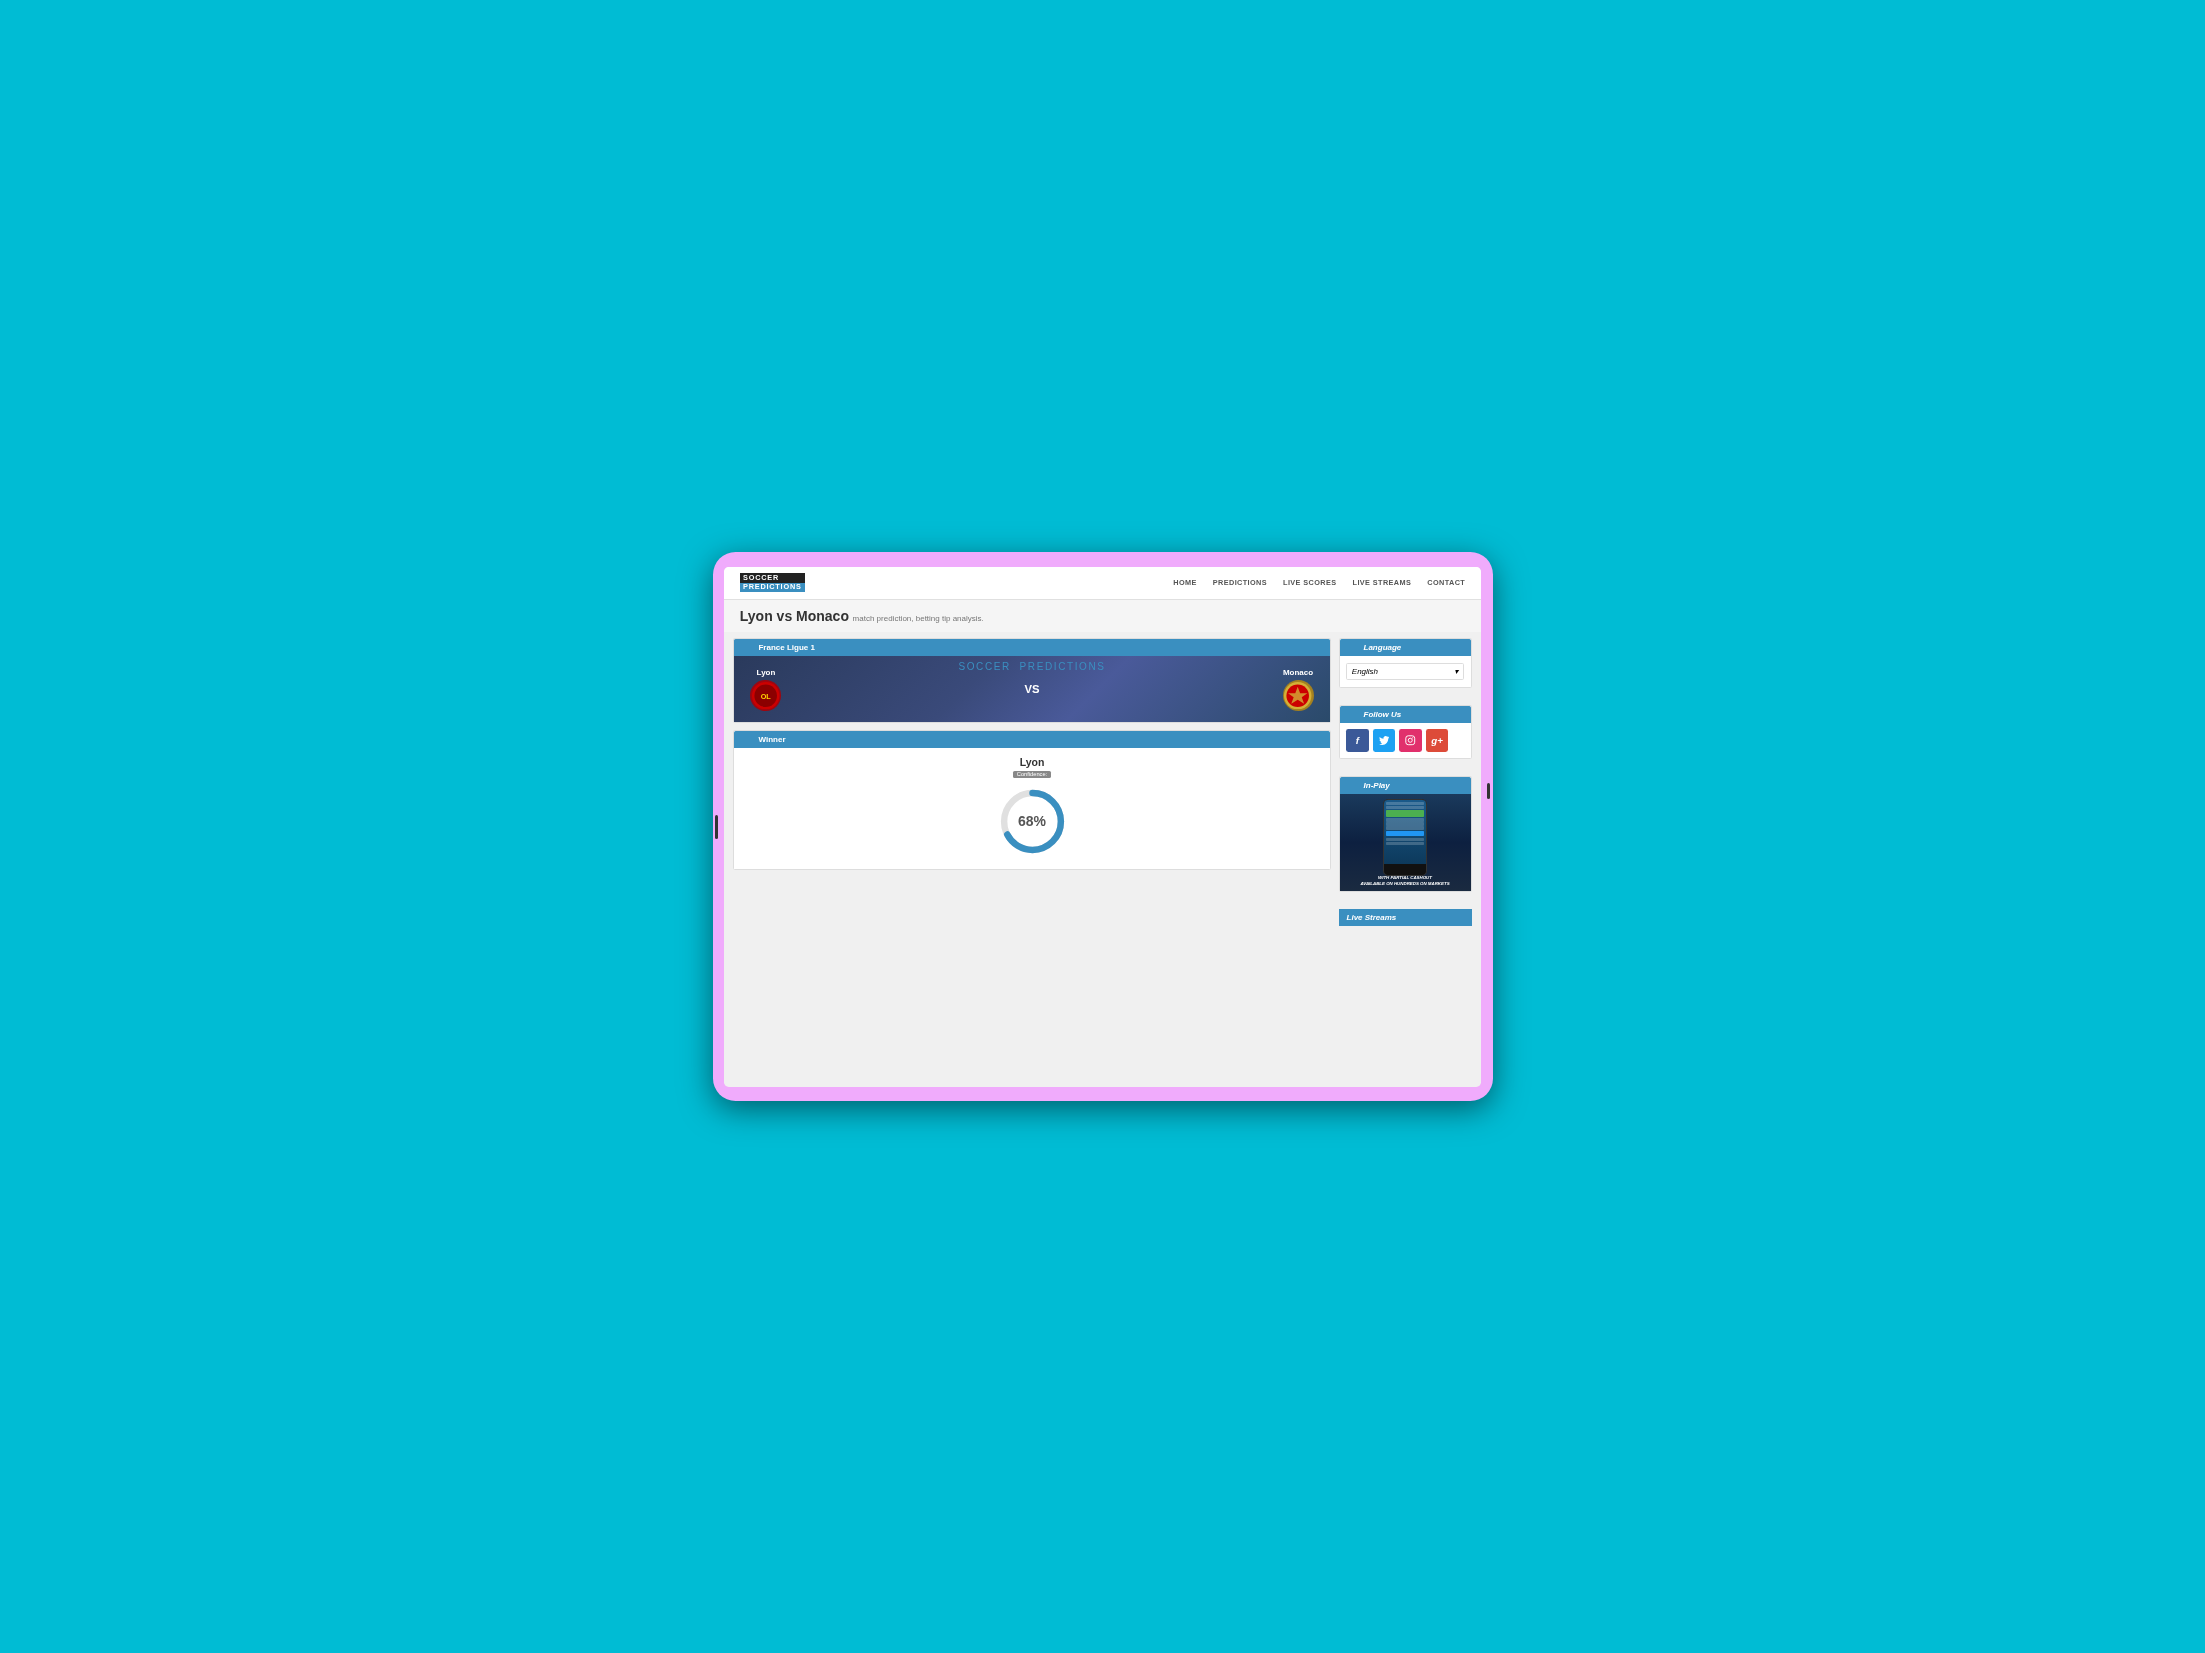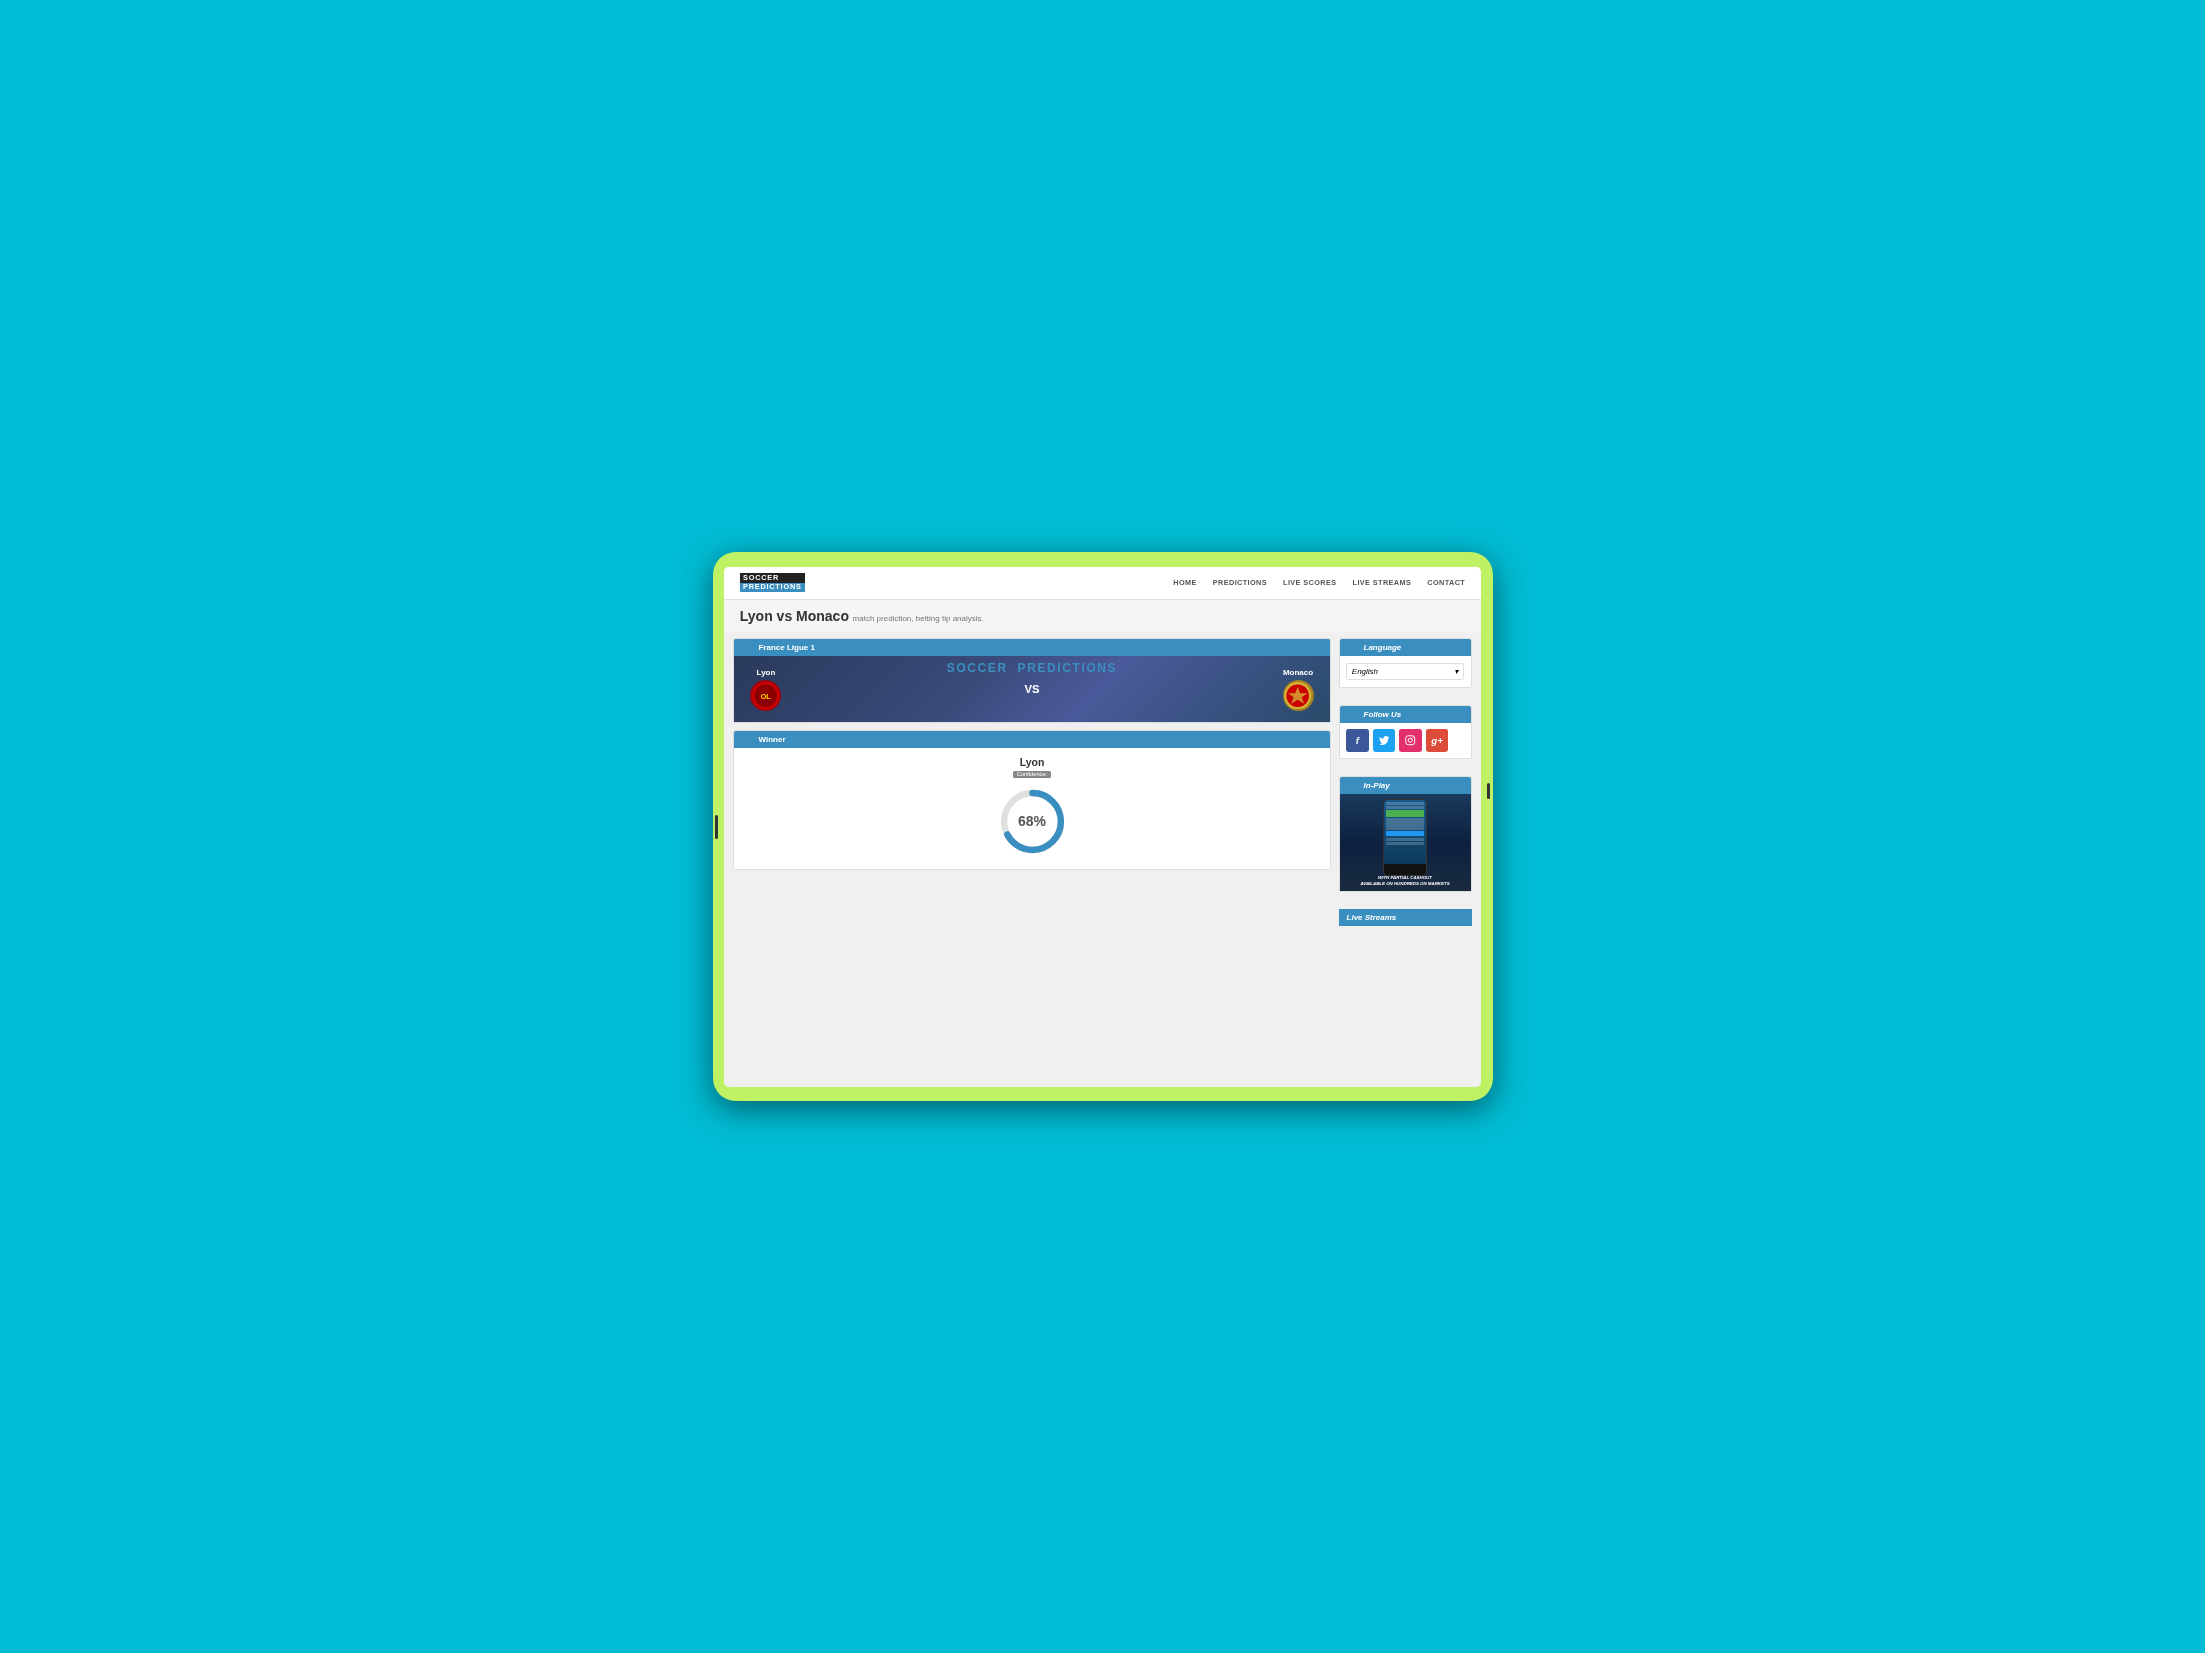--- a/index.html
+++ b/index.html
@@ -8,21 +8,21 @@
       display: flex;
       justify-content: center;
       align-items: center;
       min-height: 100vh;
       font-family: Arial, sans-serif;
     }
 
     .tablet-frame {
       width: 780px;
       height: 549px;
-      background: #bef264;
+      background: #f0abfc;
       border-radius: 22.6px;
       padding: 14.5px 11.3px;
       box-shadow: 0 8px 32px rgba(0,0,0,0.5);
       position: relative;
     }
 
     .tablet-screen {
       width: 100%;
       height: 100%;
       background: #f0f0f0;
@@ -143,22 +143,22 @@
       align-items: center;
       justify-content: space-between;
       position: relative;
     }
 
     .banner-watermark {
       position: absolute;
       top: 4.8px;
       left: 50%;
       transform: translateX(-50%);
-      font-size: 12px;
-      font-weight: bold;
+      font-size: 10px;
+      font-weight: normal;
       color: rgba(255,255,255,0.5);
       letter-spacing: 1.6px;
     }
 
     .banner-watermark span {
       color: #3a8fc0;
     }
 
     .team-side {
       display: flex;

